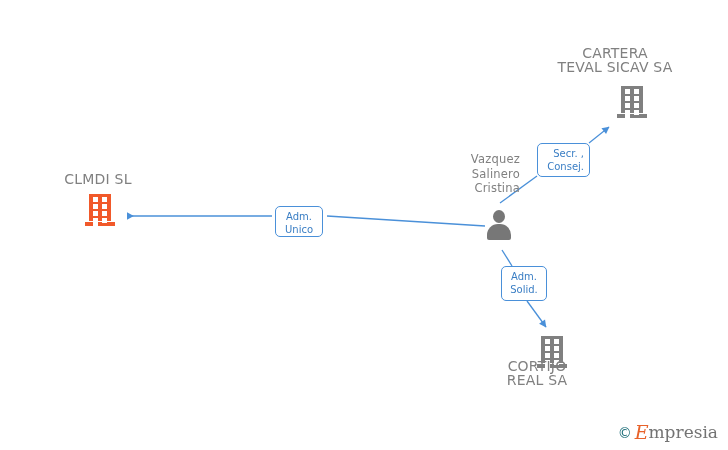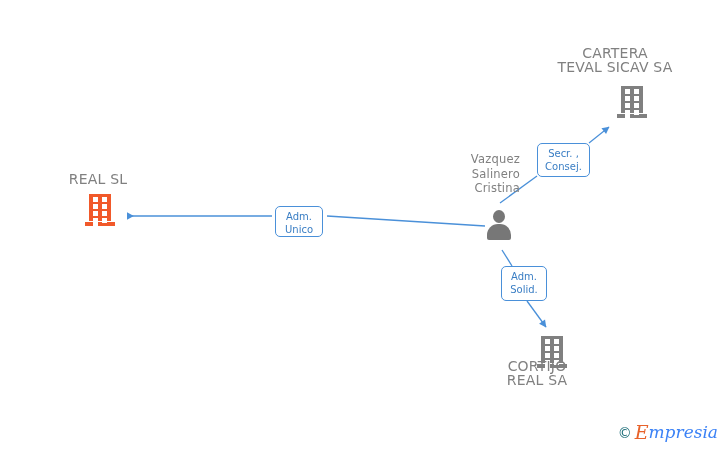--- a/index.html
+++ b/index.html
@@ -130,23 +130,22 @@
     font-size: 14px;
   }
   #watermark .e {
     color: #e8622a;
     font-family: "DejaVu Serif", serif;
     font-style: italic;
     font-size: 19px;
     line-height: 19px;
   }
   #watermark .rest {
-    color: #3b82f6;
+    color: #737373;
     font-family: "DejaVu Serif", serif;
-    font-style: italic;
     font-size: 17px;
     line-height: 19px;
     margin-left: -3px;
   }
 </style>
 </head>
 <body>
 
 <div id="canvas">
 
@@ -170,21 +169,21 @@
       <line x1="589" y1="143" x2="609" y2="127" stroke="#4a90d9" stroke-width="1.3" marker-end="url(#arrowGen)"></line>
     </g>
 
     <g>
       <line x1="502" y1="250" x2="512" y2="266" stroke="#4a90d9" stroke-width="1.3"></line>
       <line x1="527" y1="301" x2="546" y2="327" stroke="#4a90d9" stroke-width="1.3" marker-end="url(#arrowGen)"></line>
     </g>
   </svg>
 
   <div class="node" style="left:68px; top:172px;">
-    <div class="node-label" style="left:-20px; top:0px; width:100px;">REAL SL</div>
+    <div class="node-label" style="left:-20px; top:0px; width:100px;">CLMDI SL</div>
     <div class="bldg" style="left:17px; top:22px;">
       <div class="body" style="background:#f1592a;"></div>
       <div class="base" style="background:#f1592a;"></div>
       <div class="win" style="left:8px;  top:3px;"></div>
       <div class="win" style="left:17px; top:3px;"></div>
       <div class="win" style="left:8px;  top:10px;"></div>
       <div class="win" style="left:17px; top:10px;"></div>
       <div class="win" style="left:8px;  top:17px;"></div>
       <div class="win" style="left:17px; top:17px;"></div>
       <div class="door" style="left:8px; top:24px;"></div>
@@ -232,21 +231,21 @@
 Cristina</div>
     <div class="person" style="left:0px; top:58px;">
       <div class="head"></div>
       <div class="torso"></div>
     </div>
   </div>
 
   <div class="badge" style="left:275px; top:206px; width:48px; height:31px;">Adm.
 Unico</div>
 
-  <div class="badge" style="left:537px; top:143px; width:53px; height:34px;">Secr. ,
+  <div class="badge" style="left:537px; top:143px; width:53px; height:34px;text-align:right;">Secr. ,
 Consej.</div>
 
   <div class="badge" style="left:501px; top:266px; width:46px; height:35px;">Adm.
 Solid.</div>
 
   <div id="watermark">
     <span class="c">©</span>
     <span class="e">E</span>
     <span class="rest">mpresia</span>
   </div>

